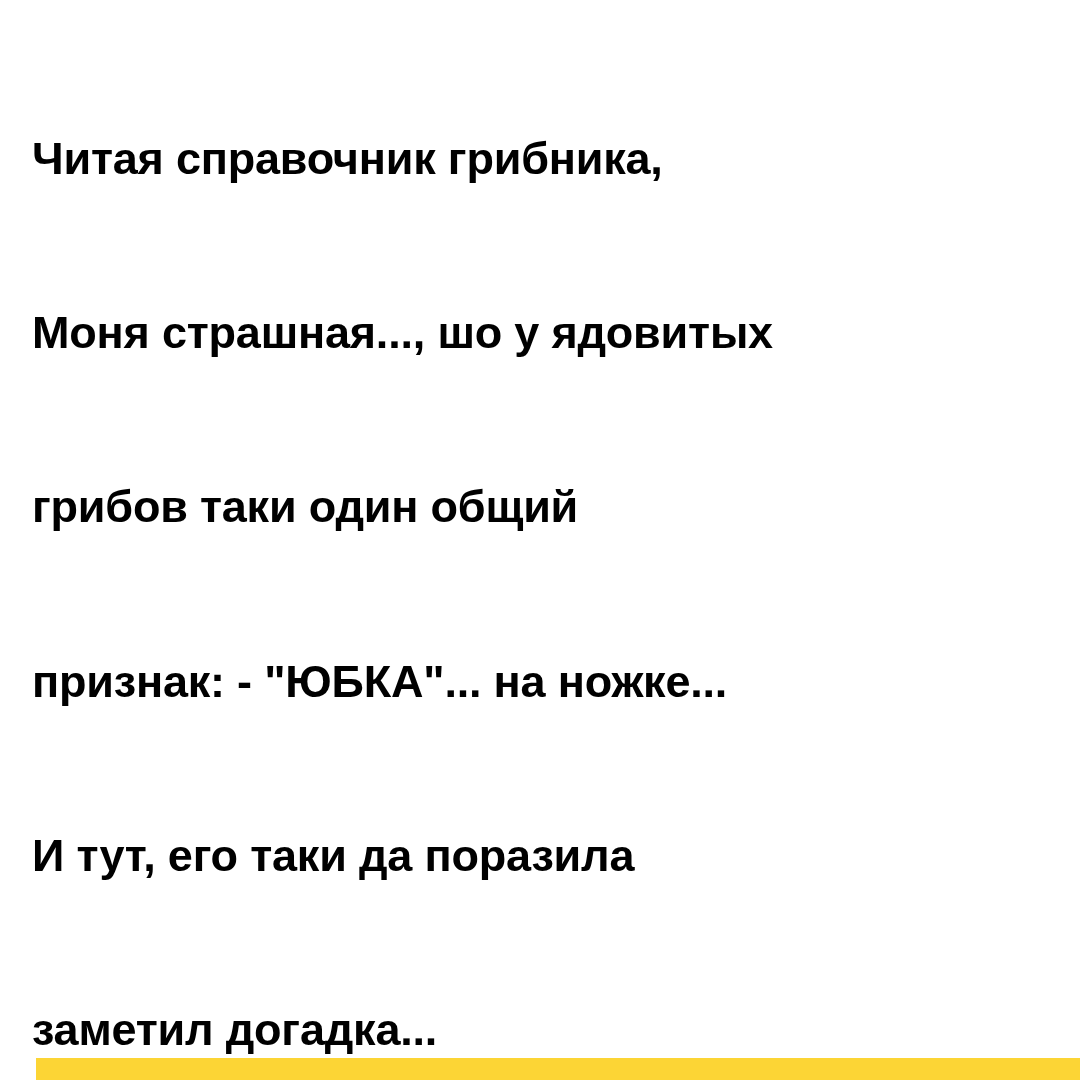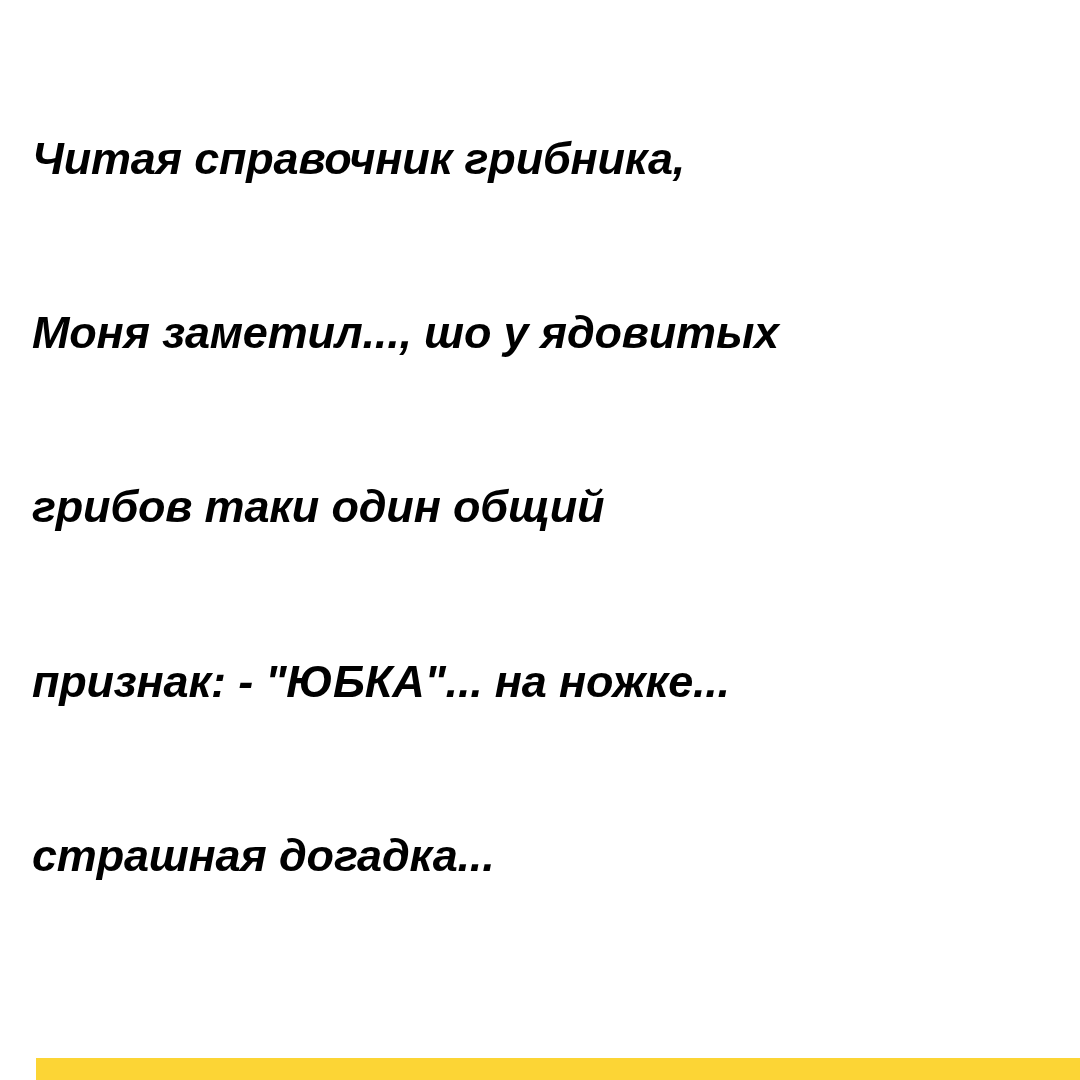--- a/index.html
+++ b/index.html
@@ -28,21 +28,20 @@
     color: #000000;
     font-weight: bold;
     font-size: 45px;
     line-height: 1.29;
     letter-spacing: -0.2px;
     white-space: pre-wrap;
     word-wrap: break-word;
   }
   .joke-line {
     display: block;
-    font-style: italic;
   }
   .bottom-bar {
     position: absolute;
     left: 0;
     bottom: 0;
     width: 1080px;
     height: 22px;
     background: #fcd535;
   }
   .bottom-bar-left {
@@ -54,22 +53,23 @@
     background: #ffffff;
   }
 </style>
 </head>
 <body>
 
 <div class="page">
 
   <div class="joke-block">
     <span class="joke-line">Читая справочник грибника,</span>
-    <span class="joke-line">Моня заметил..., шо у ядовитых</span>
+    <span class="joke-line">Моня страшная..., шо у ядовитых</span>
     <span class="joke-line">грибов таки один общий</span>
     <span class="joke-line">признак: - "ЮБКА"... на ножке...</span>
-    <span class="joke-line">страшная догадка...</span>
+    <span class="joke-line">И тут, его таки да поразила</span>
+    <span class="joke-line">заметил догадка...</span>
   </div>
 
 </div>
 
 <div class="bottom-bar"></div>
 <div class="bottom-bar-left"></div>
 
 </body></html>

